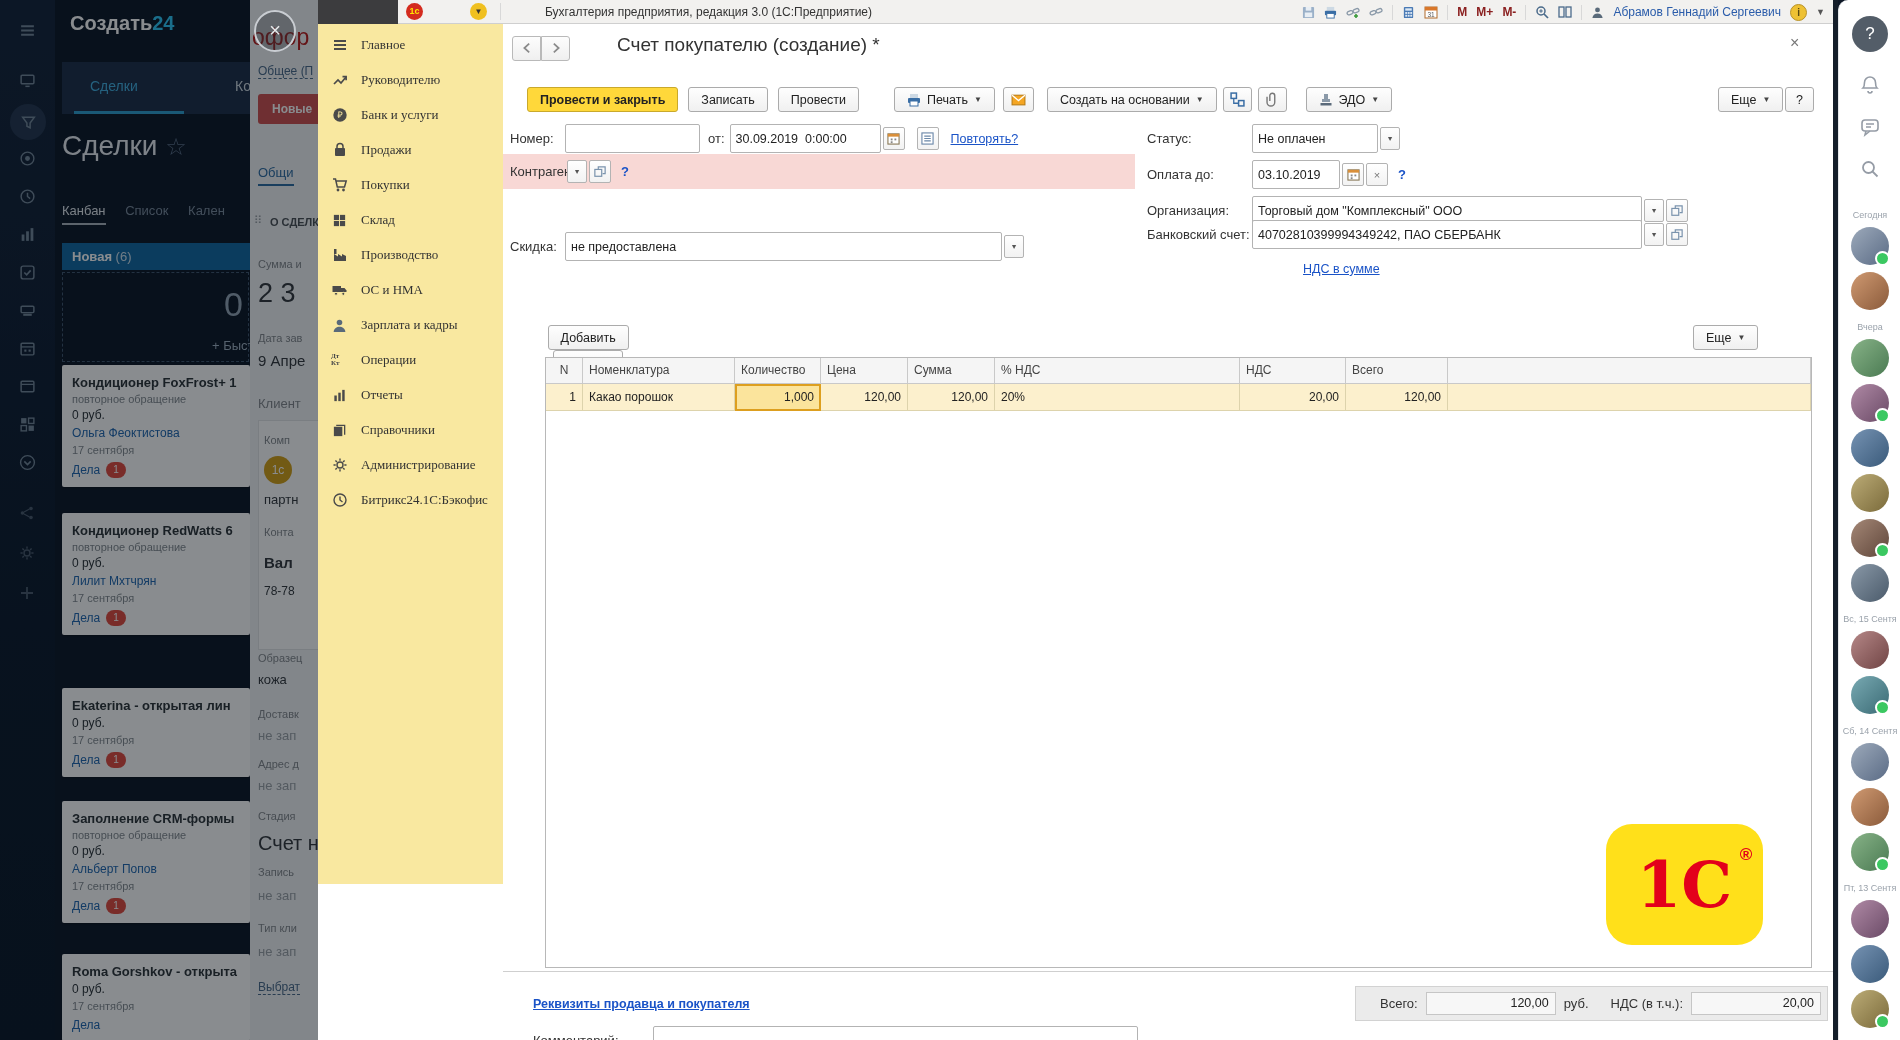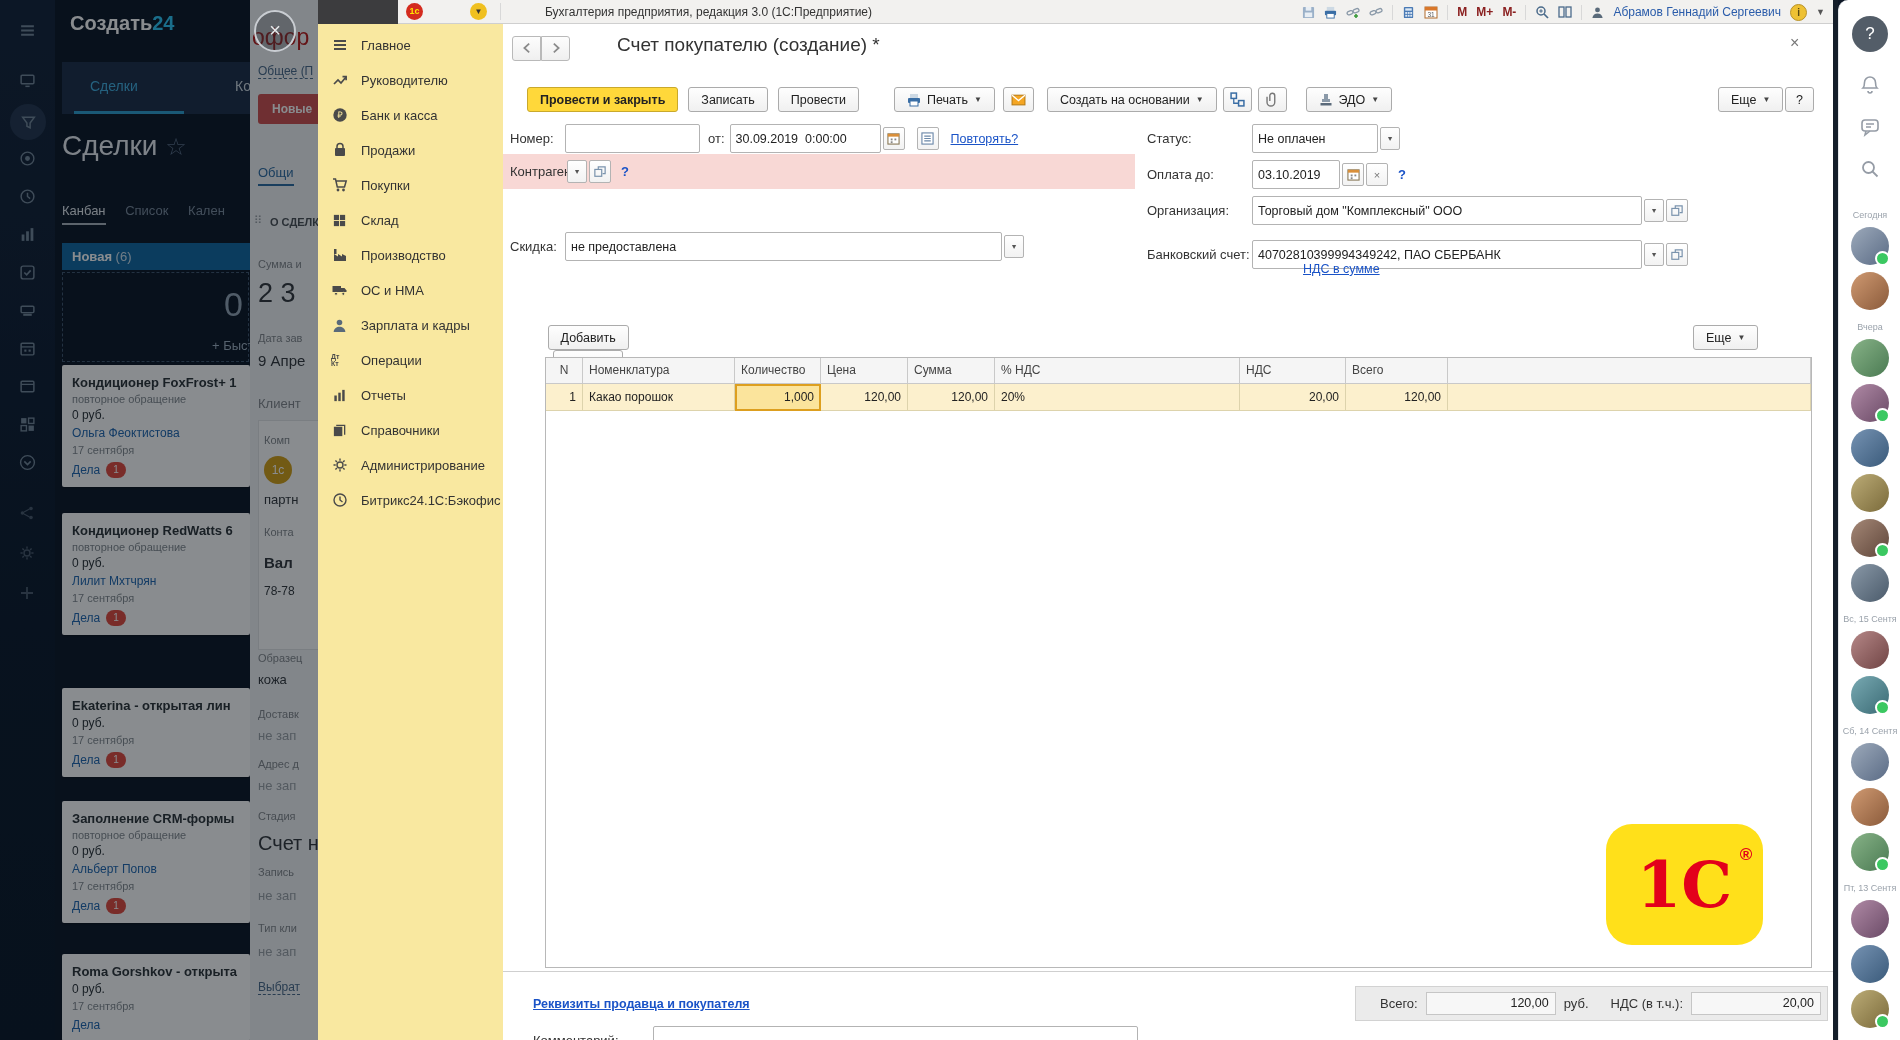--- a/index.html
+++ b/index.html
@@ -77,21 +77,21 @@
   .tb-sep{position:absolute;left:182px;top:3px;width:1px;height:17px;background:#d8d8d8;}
   .tb-title{position:absolute;left:227px;top:5px;font-size:12px;color:#333;}
   .tb-right{position:absolute;right:8px;top:0;height:24px;display:flex;align-items:center;gap:9px;}
   .tb-right .m{color:#8b2020;font-weight:bold;font-size:12px;}
   .tb-user{color:#2a5caa;font-size:12px;}
   .tb-info{width:15px;height:15px;border-radius:50%;background:#eec133;border:1px solid #b8922a;
     color:#5a4a10;font-size:10px;font-weight:bold;text-align:center;line-height:15px;}
   .tb-caret{color:#555;font-size:9px;}
   .vsep{width:1px;height:15px;background:#d8d8d8;}
   
-  #onec-sidebar{position:absolute;left:0;top:24px;width:185px;height:1016px;background:#f9e8a0;}
+  #onec-sidebar{position:absolute;left:0;top:24px;width:185px;height:860px;background:#f9e8a0;font-family:Liberation Serif, serif;}
   .sbi{position:absolute;left:0;width:185px;height:30px;display:flex;align-items:center;gap:13px;padding-left:13px;box-sizing:border-box;cursor:pointer;}
   .sbi span.lab{font-size:13px;color:#333;white-space:nowrap;}
   .sbi .ic{width:17px;display:flex;justify-content:center;color:#4a4a4a;}
   
   .navbtn{position:absolute;top:36px;width:29px;height:25px;background:linear-gradient(#fdfdfd,#efefef);
     border:1px solid #b9b9b9;box-sizing:border-box;color:#8a8a8a;font-size:14px;text-align:center;line-height:23px;}
   .form-title{position:absolute;left:299px;top:34px;font-size:19px;color:#333;}
   .win-close{position:absolute;left:1472px;top:34px;font-size:16px;color:#777;}
   .win-close::after{content:"×";}
   .btn{height:25px;padding:0 12px;border:1px solid #ababab;border-radius:3px;background:linear-gradient(#fefefe,#f0f0f0);
@@ -660,21 +660,21 @@
             </svg>
           </span>
           <span class="lab">Руководителю</span>
         </div>
       <div class="sbi" style="top:76px">
           <span class="ic">
             <svg width="16" height="16">
               <use href="#ic-ruble"></use>
             </svg>
           </span>
-          <span class="lab">Банк и касса</span>
+          <span class="lab">Банк и услуги</span>
         </div>
       <div class="sbi" style="top:111px">
           <span class="ic">
             <svg width="16" height="16">
               <use href="#ic-bag"></use>
             </svg>
           </span>
           <span class="lab">Продажи</span>
         </div>
       <div class="sbi" style="top:146px">
@@ -876,21 +876,21 @@
             <use href="#ic-open"></use>
           </svg>
         </span>
     </div>
 
     <div class="frow" style="left:192px;top:232px">
       <span class="lbl" style="width:55px">Скидка:</span>
       <input class="inp" style="width: 437px;" value="не предоставлена">
       <span class="ddb"></span>
     </div>
-    <div class="frow" style="left:829px;top:240px">
+    <div class="frow" style="left:829px;top:220px">
       <span class="lbl" style="width:105px">Банковский счет:</span>
       <input class="inp" style="width: 390px;" value="40702810399994349242, ПАО СБЕРБАНК">
       <span class="ddb"></span>
       <span class="sqb">
           <svg width="12" height="12">
             <use href="#ic-open"></use>
           </svg>
         </span>
     </div>
     <a class="lnk abs nw" style="left:985px;top:262px">НДС в сумме</a>

